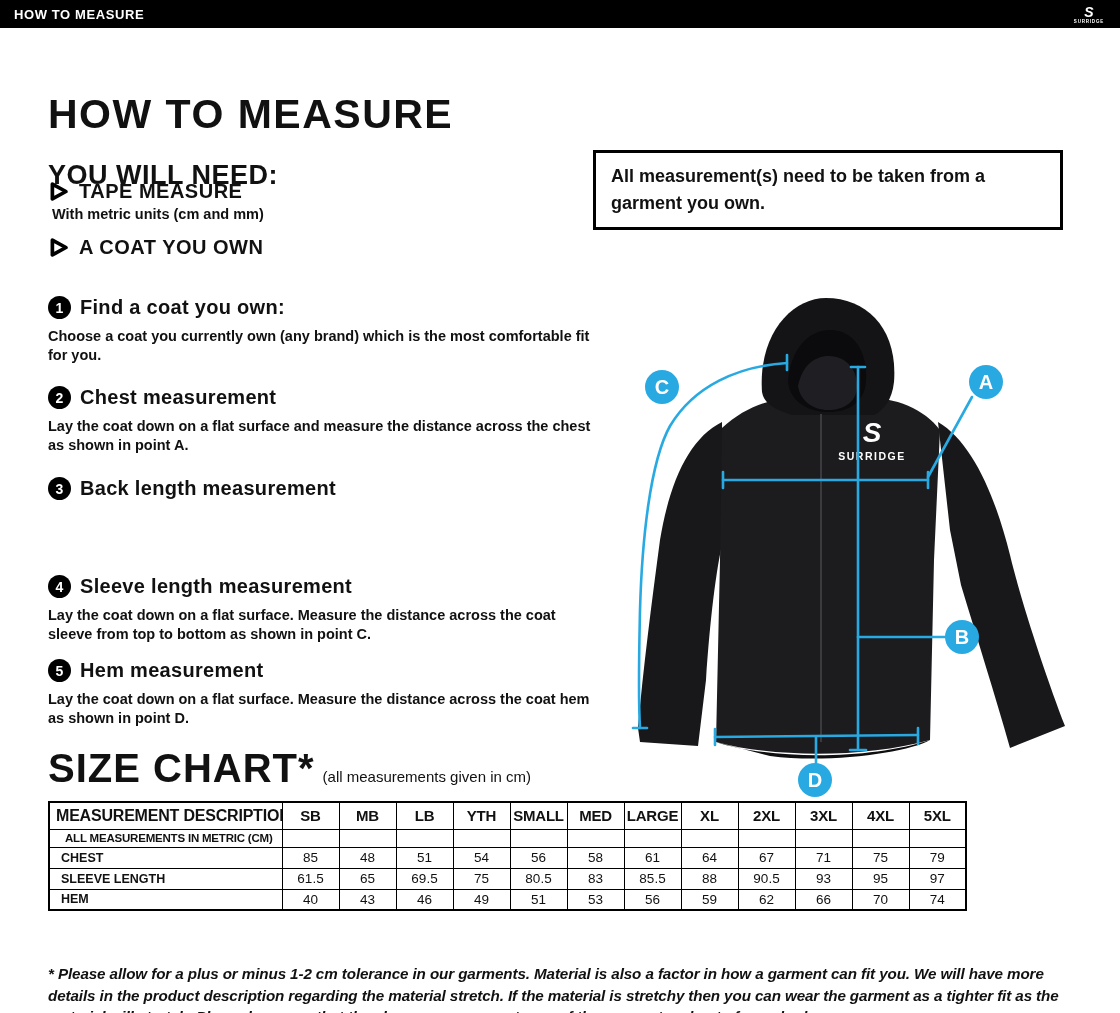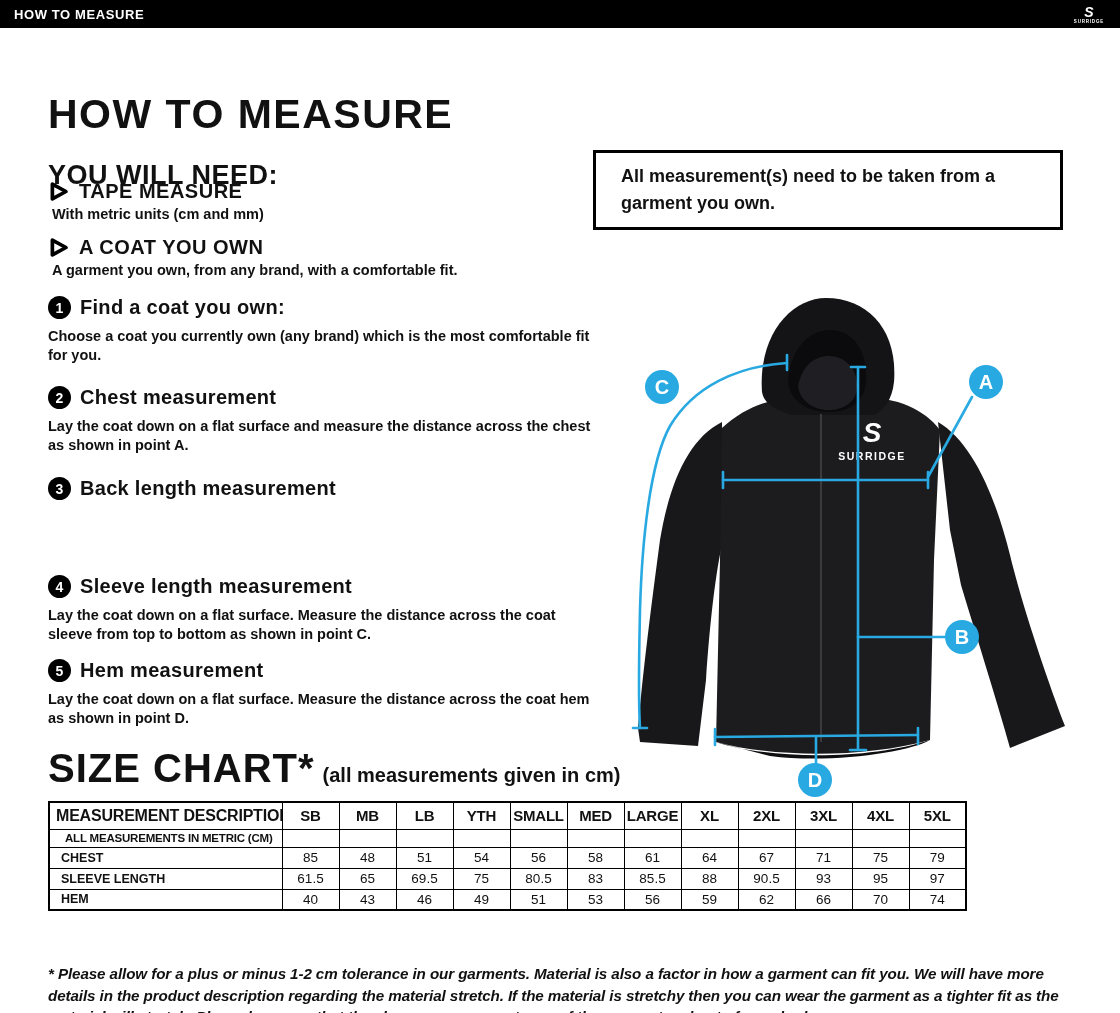--- a/index.html
+++ b/index.html
@@ -44,29 +44,29 @@
   .step-title{font-size:20px;font-weight:800;letter-spacing:.3px;}
   .step-desc{font-size:14.5px;font-weight:700;line-height:1.33;margin-top:8px;}
   #step-0{top:296px;}
   #step-1{top:386px;}
   #step-2{top:477px;}
   #step-3{top:575px;}
   #step-4{top:659px;}
   
   .note-box{
     position:absolute;left:593px;top:150px;width:470px;box-sizing:border-box;
-    border:3px solid #000;padding:10px 25px;
+    border:3px solid #000;padding:10px 15px;
     font-size:18px;font-weight:800;line-height:1.5;background:#fff;
   }
   
   .jacket-figure{position:absolute;left:610px;top:290px;width:500px;height:520px;}
   
   .size-chart-head{position:absolute;left:48px;top:746px;display:flex;align-items:baseline;}
   .size-chart-title{font-size:40px;font-weight:800;letter-spacing:1px;}
-  .size-chart-caption{font-size:20px;font-weight:700;margin-left:8px;}
+  .size-chart-caption{font-size:15px;font-weight:400;margin-left:8px;}
   table.size-table{
     position:absolute;left:48px;top:801px;border-collapse:collapse;table-layout:fixed;
     width:917px;background:#fff;
   }
   table.size-table td,table.size-table th{
     border:1.5px solid #000;padding:0;vertical-align:middle;overflow:hidden;white-space:nowrap;
   }
   table.size-table{border:2px solid #000;}
   col.size-col{width:57px;}
   tr.head-row{height:27px;}
@@ -109,21 +109,20 @@
     <div class="need-desc">With metric units (cm and mm)</div>
   </div>
 
   <div class="need" id="need-1">
     <div class="need-head">
       <svg class="tri-icon" viewBox="0 0 24 24">
         <path d="M5 3.5 L20.5 12 L5 20.5 Z" fill="none" stroke="#000" stroke-width="4.2" stroke-linejoin="round"></path>
       </svg>
       <span class="need-label">A COAT YOU OWN</span>
     </div>
-    <div class="need-desc">A garment you own, from any brand, with a comfortable fit.</div>
   </div>
 
   <div class="step" id="step-0">
     <div class="step-head">
       <span class="step-num">1</span>
       <span class="step-title">Find a coat you own:</span>
     </div>
     <div class="step-desc">Choose a coat you currently own (any brand) which is the most comfortable fit for you.</div>
   </div>
 

